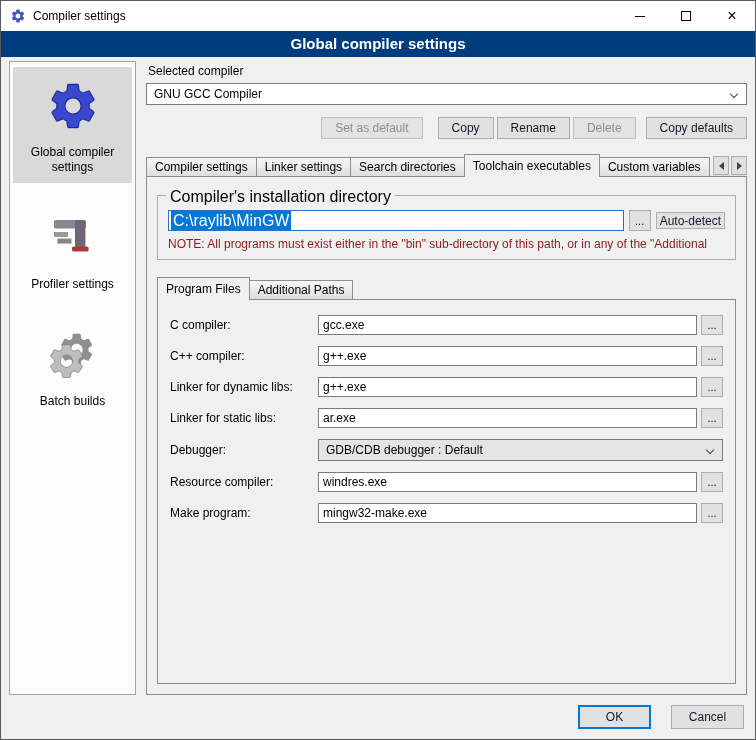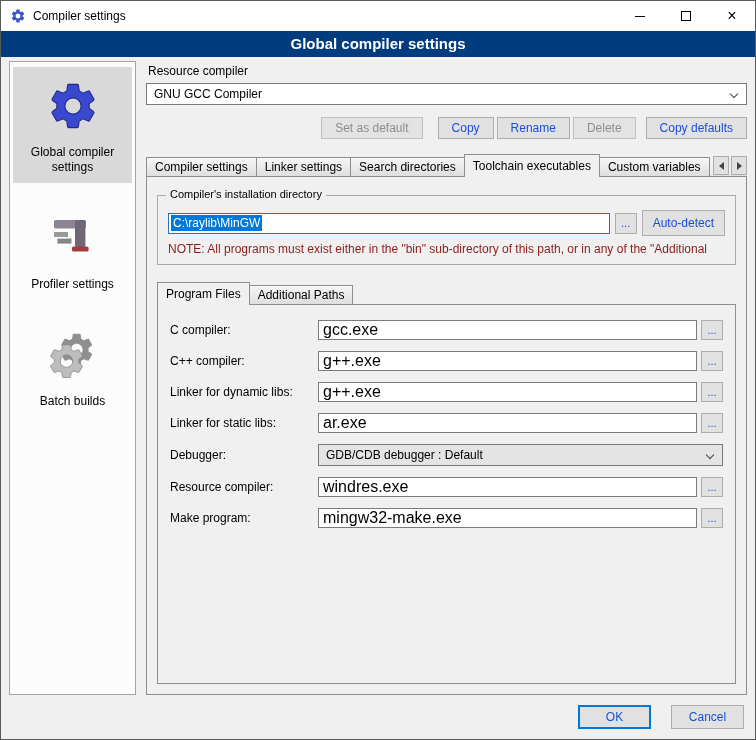--- a/index.html
+++ b/index.html
@@ -27,52 +27,52 @@
   .side-item { display: flex; flex-direction: column; align-items: center; padding: 8px 2px 8px; margin-bottom: 16px; }
   .side-item.selected { background: #d9d9d9; }
   .side-icon { height: 62px; display: flex; align-items: center; justify-content: center; }
   .side-label { font-size: 12px; text-align: center; margin-top: 8px; line-height: 1.25; color: #000; }
 
   
   .main { flex: 1; display: flex; flex-direction: column; min-width: 0; }
   .sc-label { font-size: 12px; margin: 3px 0 5px 2px; }
   .combo { height: 22px; border: 1px solid #7a7a7a; background: #fff; display: flex; align-items: center; padding: 0 24px 0 7px; position: relative; font-size: 12px; }
   .chev { position: absolute; right: 9px; top: 7px; width: 6px; height: 6px; border-right: 1px solid #444; border-bottom: 1px solid #444; transform: rotate(45deg); }
-  .btn { height: 22px; padding: 0 13px; font-size: 12px; background: #e1e1e1; border: 1px solid #adadad; color: #1d4ed8; white-space: nowrap; }
+  .btn { height: 22px; padding: 0 13px; font-size: 12px; background: #e1e1e1; border: 1px solid #adadad; color: #0f172a; white-space: nowrap; }
   .btn.disabled { color: #8d8d8d; background: #e3e3e3; border-color: #c0c0c0; }
   .btn-row { display: flex; justify-content: flex-end; margin-top: 12px; gap: 3px; }
   .gap-l { margin-left: 12px; }
   .gap-m { margin-left: 7px; }
 
   
   .tabstrip { display: flex; align-items: flex-end; margin-top: 15px; position: relative; height: 23px; overflow: hidden; padding-right: 36px; z-index: 2; }
   .tab { flex: 0 0 auto; font-size: 12px; padding: 0 8px; border: 1px solid #8e8e8e; border-bottom: none; height: 19px; line-height: 19px; background: linear-gradient(#f7f7f7, #dedede); margin-right: -1px; margin-bottom: 1px; white-space: nowrap; }
   .tab.active { height: 23px; line-height: 23px; background: #f0f0f0; position: relative; z-index: 5; margin-bottom: 0; }
   .tab-arrows { position: absolute; right: 0; bottom: 2px; display: flex; gap: 2px; background: #f0f0f0; padding-left: 3px; z-index: 6; align-items: center; }
   .arrow-btn { width: 16px; height: 19px; background: #e1e1e1; border: 1px solid #adadad; display: flex; align-items: center; justify-content: center; }
   .tri-l { border-top: 4px solid transparent; border-bottom: 4px solid transparent; border-right: 5px solid #444; }
   .tri-r { border-top: 4px solid transparent; border-bottom: 4px solid transparent; border-left: 5px solid #444; }
   .tabpanel { flex: 1; border: 1px solid #8e8e8e; margin-top: -1px; background: #f0f0f0; padding: 14px 10px 10px; display: flex; flex-direction: column; min-height: 0; }
 
   
   .groupbox { border: 1px solid #ababab; position: relative; margin-top: 4px; padding: 14px 10px 8px; }
-  .group-title { position: absolute; top: -8px; left: 8px; background: #f0f0f0; padding: 0 4px; font-size: 11px; }
+  .group-title { position: absolute; top: -8px; left: 8px; background: #f0f0f0; padding: 0 4px; font-size: 16px; }
   .dir-row { display: flex; align-items: center; gap: 5px; }
-  .dir-input { flex: 1; height: 21px; border: 1px solid #2a6fc0; background: #fff; display: flex; align-items: center; padding: 0 2px; font-size: 12px; overflow: hidden; }
+  .dir-input { flex: 1; height: 21px; border: 1px solid #2a6fc0; background: #fff; display: flex; align-items: center; padding: 0 2px; font-size: 16px; overflow: hidden; }
   .dir-sel { background: #0078d7; color: #fff; padding: 1px 2px; white-space: nowrap; }
   .small-btn { flex: 0 0 22px; height: 21px; padding: 0; font-size: 11px; }
-  .auto-btn { height: 26px; padding: 0 10px; }
+  .auto-btn { height: 17px; padding: 0 3px; }
   .note { margin-top: 6px; font-size: 12px; color: #8c1c1c; white-space: nowrap; overflow: hidden; }
 
   
   .subtabs { margin-top: 17px; }
   .subpanel { flex: 1; border: 1px solid #8e8e8e; margin-top: -1px; background: #f0f0f0; padding: 15px 12px 20px; min-height: 0; }
   .frow { display: flex; align-items: center; margin-bottom: 11px; }
   .flabel { flex: 0 0 148px; font-size: 12px; }
-  .finput { flex: 1; height: 20px; border: 1px solid #7a7a7a; font-size: 16px; padding: 0 4px; background: #fff; min-width: 0; }
+  .finput { flex: 1; height: 20px; border: 1px solid #7a7a7a; font-size: 12px; padding: 0 4px; background: #fff; min-width: 0; }
   .fbrowse { flex: 0 0 22px; height: 20px; margin-left: 4px; padding: 0; font-size: 11px; }
   .fcombo { flex: 1; height: 22px; background: #e4e4e4; border: 1px solid #7a7a7a; position: relative; display: flex; align-items: center; padding: 0 24px 0 7px; font-size: 12px; }
 
   
   .footer { flex: 0 0 44px; display: flex; align-items: center; justify-content: flex-end; gap: 20px; padding-right: 11px; }
   .footer .btn { width: 73px; height: 24px; }
   .btn.default { border-color: #0078d7; box-shadow: inset 0 0 0 1px #0078d7; }
 </style>
 </head>
 <body>
@@ -129,21 +129,21 @@
           <svg width="54" height="54" viewBox="0 0 30 30">
             <path transform="translate(6,1) scale(0.92)" fill="#8f8f8f" d="M19.14,12.94c0.04-0.3,0.06-0.61,0.06-0.94c0-0.32-0.02-0.64-0.07-0.94l2.03-1.58c0.18-0.14,0.23-0.41,0.12-0.61l-1.92-3.32c-0.12-0.22-0.37-0.29-0.59-0.22l-2.39,0.96c-0.5-0.38-1.03-0.7-1.62-0.94L14.4,2.81c-0.04-0.24-0.24-0.41-0.48-0.41h-3.84c-0.24,0-0.43,0.17-0.47,0.41L9.25,5.35C8.66,5.59,8.12,5.92,7.63,6.29L5.24,5.33c-0.22-0.08-0.47,0-0.59,0.22L2.74,8.87C2.62,9.08,2.66,9.34,2.86,9.48l2.03,1.58C4.84,11.36,4.8,11.69,4.8,12s0.02,0.64,0.07,0.94l-2.03,1.58c-0.18,0.14-0.23,0.41-0.12,0.61l1.92,3.32c0.12,0.22,0.37,0.29,0.59,0.22l2.39-0.96c0.5,0.38,1.03,0.7,1.62,0.94l0.36,2.54c0.05,0.24,0.24,0.41,0.48,0.41h3.84c0.24,0,0.44-0.17,0.47-0.41l0.36-2.54c0.59-0.24,1.13-0.56,1.62-0.94l2.39,0.96c0.22,0.08,0.47,0,0.59-0.22l1.92-3.32c0.12-0.22,0.07-0.47-0.12-0.61L19.14,12.94z M12,15.6c-1.98,0-3.6-1.62-3.6-3.6s1.62-3.6,3.6-3.6s3.6,1.62,3.6,3.6S13.98,15.6,12,15.6z"></path>
             <path transform="translate(0,7) scale(0.95)" fill="#bdbdbd" stroke="#7d7d7d" stroke-width="0.4" d="M19.14,12.94c0.04-0.3,0.06-0.61,0.06-0.94c0-0.32-0.02-0.64-0.07-0.94l2.03-1.58c0.18-0.14,0.23-0.41,0.12-0.61l-1.92-3.32c-0.12-0.22-0.37-0.29-0.59-0.22l-2.39,0.96c-0.5-0.38-1.03-0.7-1.62-0.94L14.4,2.81c-0.04-0.24-0.24-0.41-0.48-0.41h-3.84c-0.24,0-0.43,0.17-0.47,0.41L9.25,5.35C8.66,5.59,8.12,5.92,7.63,6.29L5.24,5.33c-0.22-0.08-0.47,0-0.59,0.22L2.74,8.87C2.62,9.08,2.66,9.34,2.86,9.48l2.03,1.58C4.84,11.36,4.8,11.69,4.8,12s0.02,0.64,0.07,0.94l-2.03,1.58c-0.18,0.14-0.23,0.41-0.12,0.61l1.92,3.32c0.12,0.22,0.37,0.29,0.59,0.22l2.39-0.96c0.5,0.38,1.03,0.7,1.62,0.94l0.36,2.54c0.05,0.24,0.24,0.41,0.48,0.41h3.84c0.24,0,0.44-0.17,0.47-0.41l0.36-2.54c0.59-0.24,1.13-0.56,1.62-0.94l2.39,0.96c0.22,0.08,0.47,0,0.59-0.22l1.92-3.32c0.12-0.22,0.07-0.47-0.12-0.61L19.14,12.94z M12,15.6c-1.98,0-3.6-1.62-3.6-3.6s1.62-3.6,3.6-3.6s3.6,1.62,3.6,3.6S13.98,15.6,12,15.6z"></path>
           </svg>
         </span>
         <span class="side-label">Batch builds</span>
       </div>
     </div>
 
     <div class="main">
-      <div class="sc-label">Resource compiler</div>
+      <div class="sc-label">Selected compiler</div>
       <div class="combo">
         <span>GNU GCC Compiler</span>
         <span class="chev"></span>
       </div>
 
       <div class="btn-row">
         <button class="btn disabled">Set as default</button>
         <button class="btn gap-l">Copy</button>
         <button class="btn">Rename</button>
         <button class="btn disabled">Delete</button>

